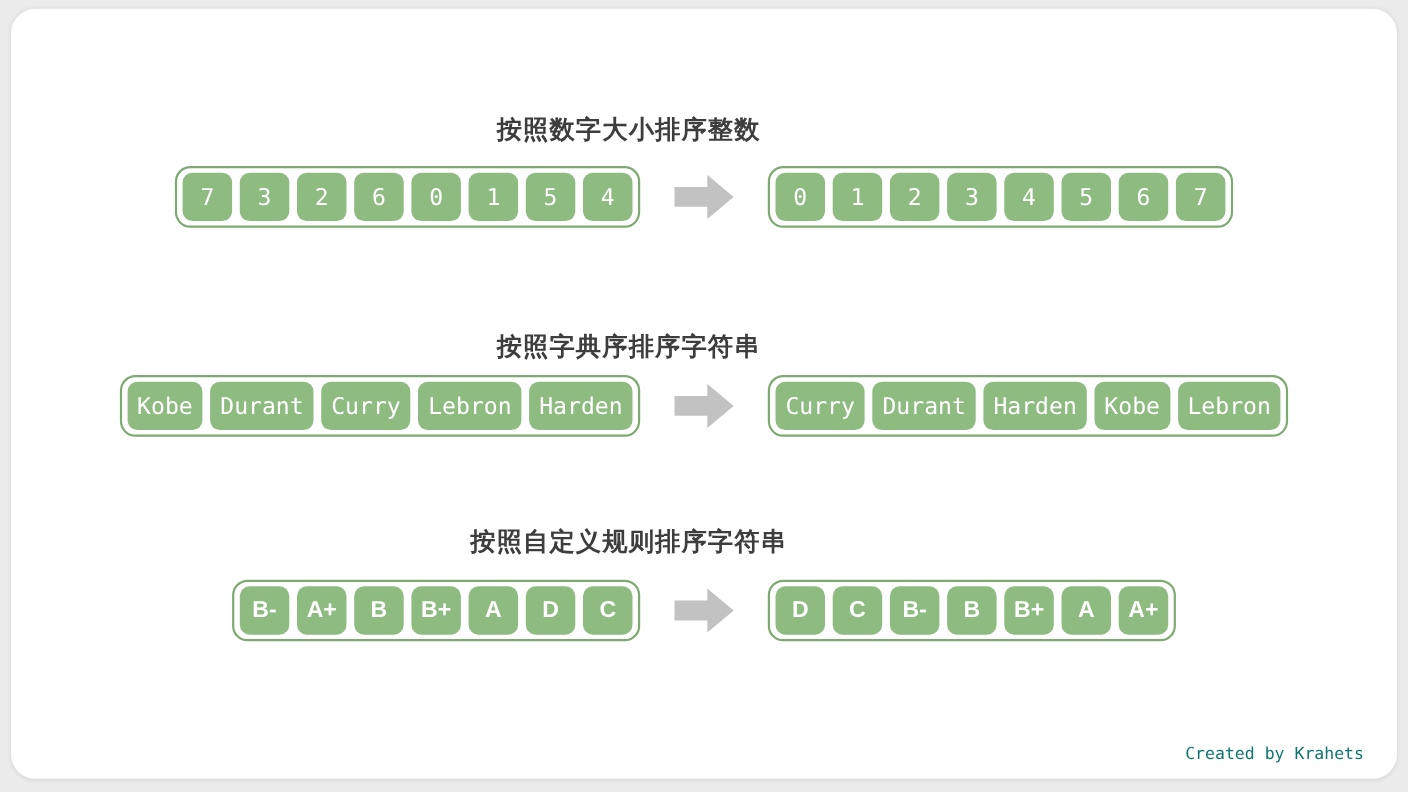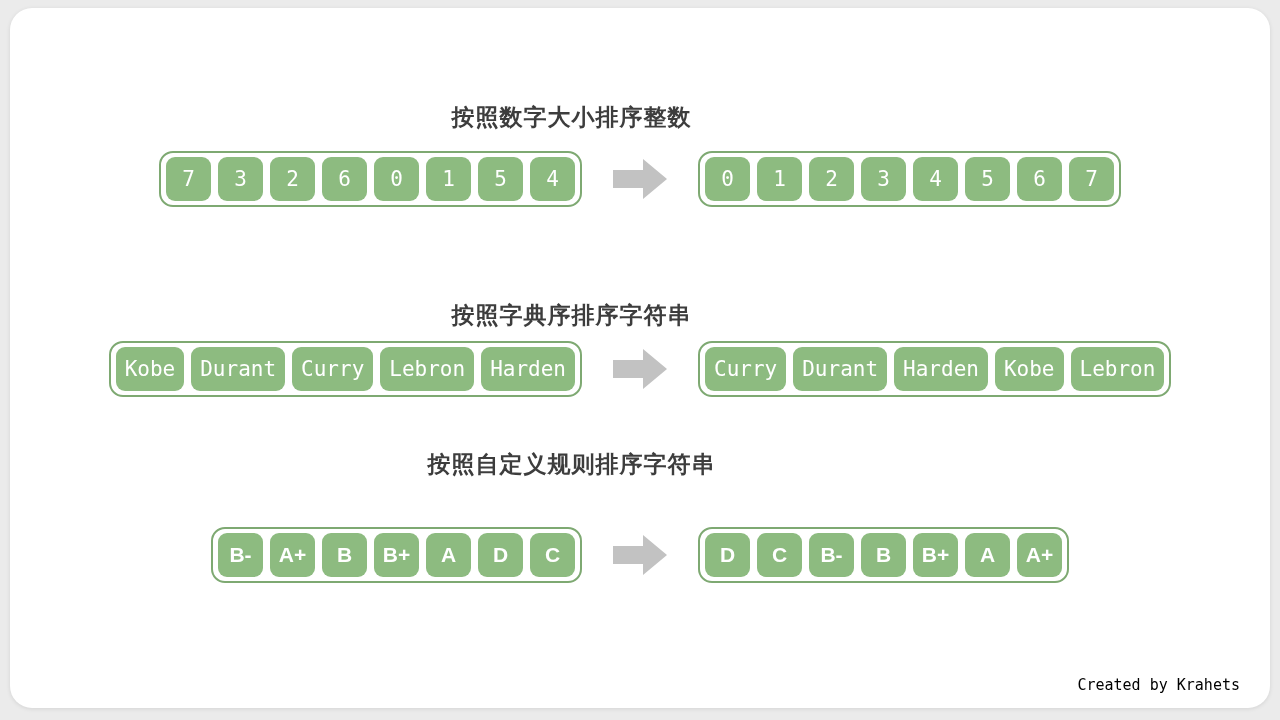--- a/index.html
+++ b/index.html
@@ -67,21 +67,21 @@
     position: absolute;
     left: 613px;
     width: 54px; height: 40px;
   }
   .arrow svg { display: block; }
   .watermark {
     position: absolute;
     right: 40px; bottom: 26px;
     font-family: "DejaVu Sans Mono", monospace;
     font-size: 15px;
-    color: #000000;
+    color: #0f766e;
   }
 </style>
 </head>
 <body>
 
 <div class="card"></div>
 
 <div class="row-title" style="top:102px">按照数字大小排序整数</div>
 
 <div class="array mono left-array" style="top:151px">
@@ -129,21 +129,21 @@
 </div>
 
 <div class="array mono right-array" style="top:341px">
   <div class="cell">Curry</div>
   <div class="cell">Durant</div>
   <div class="cell">Harden</div>
   <div class="cell">Kobe</div>
   <div class="cell">Lebron</div>
 </div>
 
-<div class="row-title" style="top:449px">按照自定义规则排序字符串</div>
+<div class="row-title" style="top:477px">按照自定义规则排序字符串</div>
 
 <div class="array sans left-array" style="top:527px">
   <div class="cell">B-</div>
   <div class="cell">A+</div>
   <div class="cell">B</div>
   <div class="cell">B+</div>
   <div class="cell">A</div>
   <div class="cell">D</div>
   <div class="cell">C</div>
 </div>

